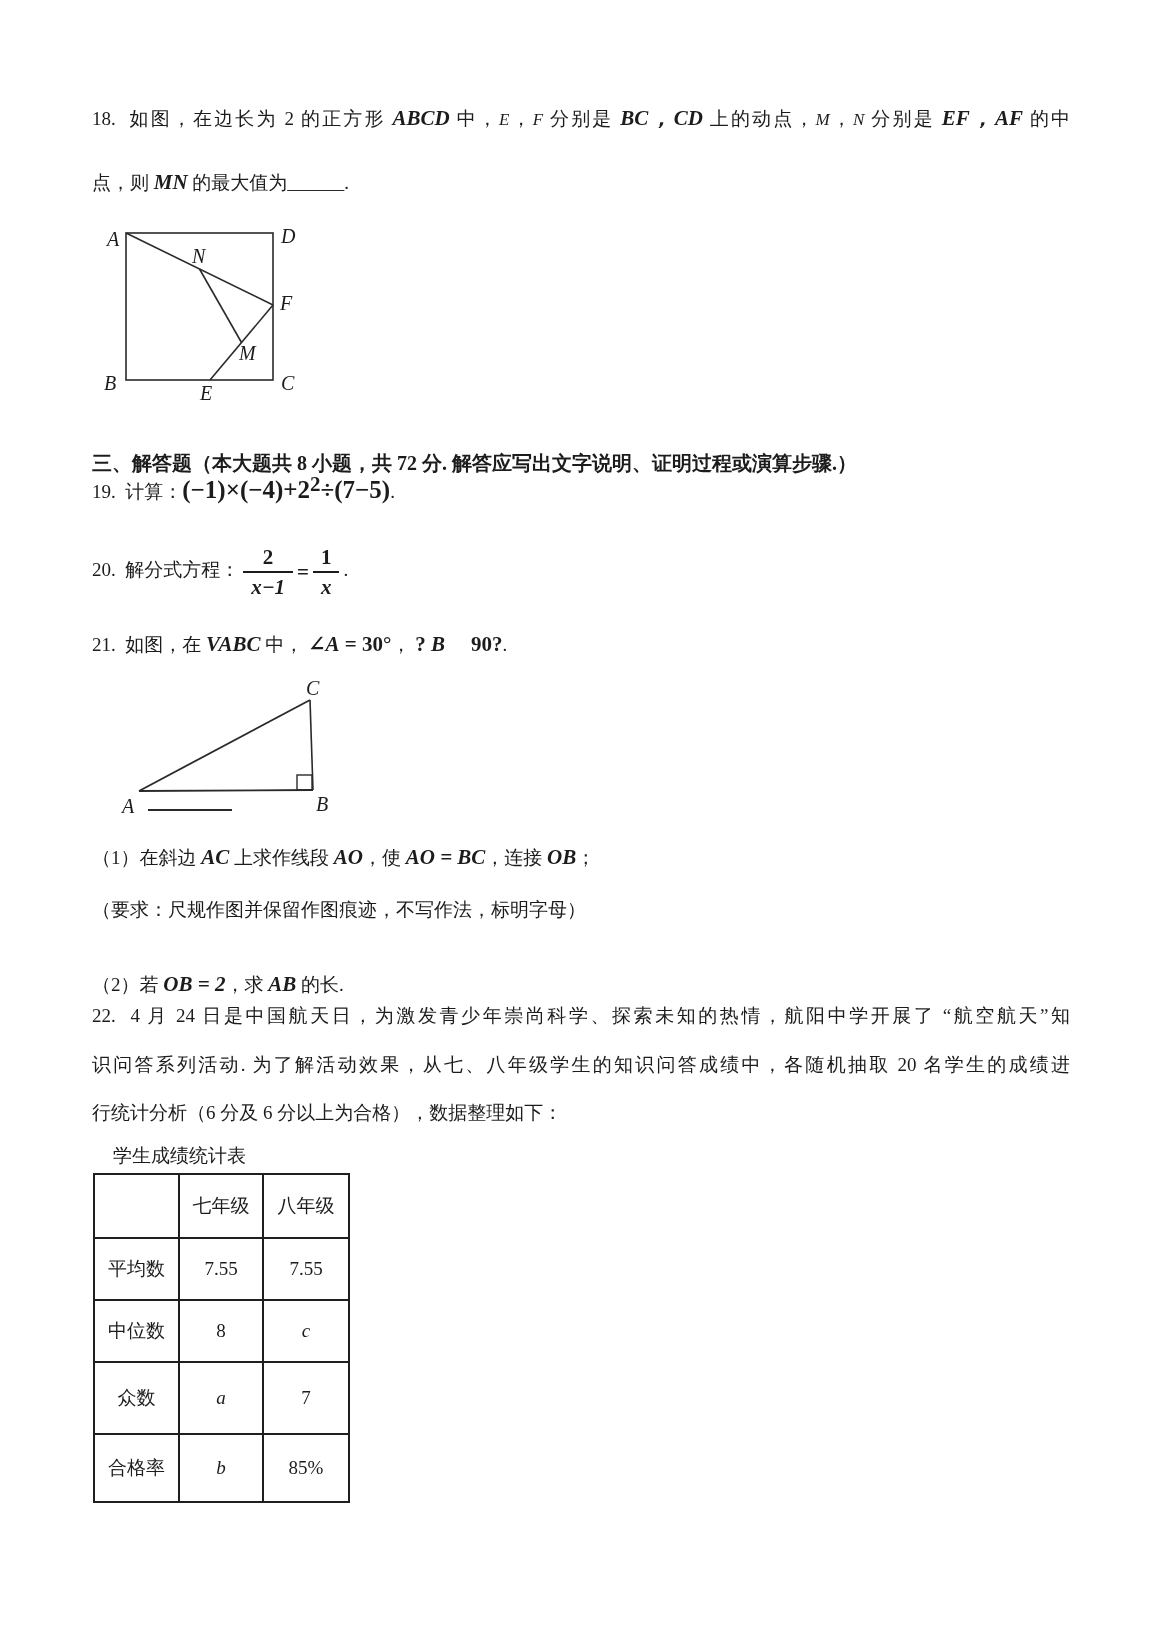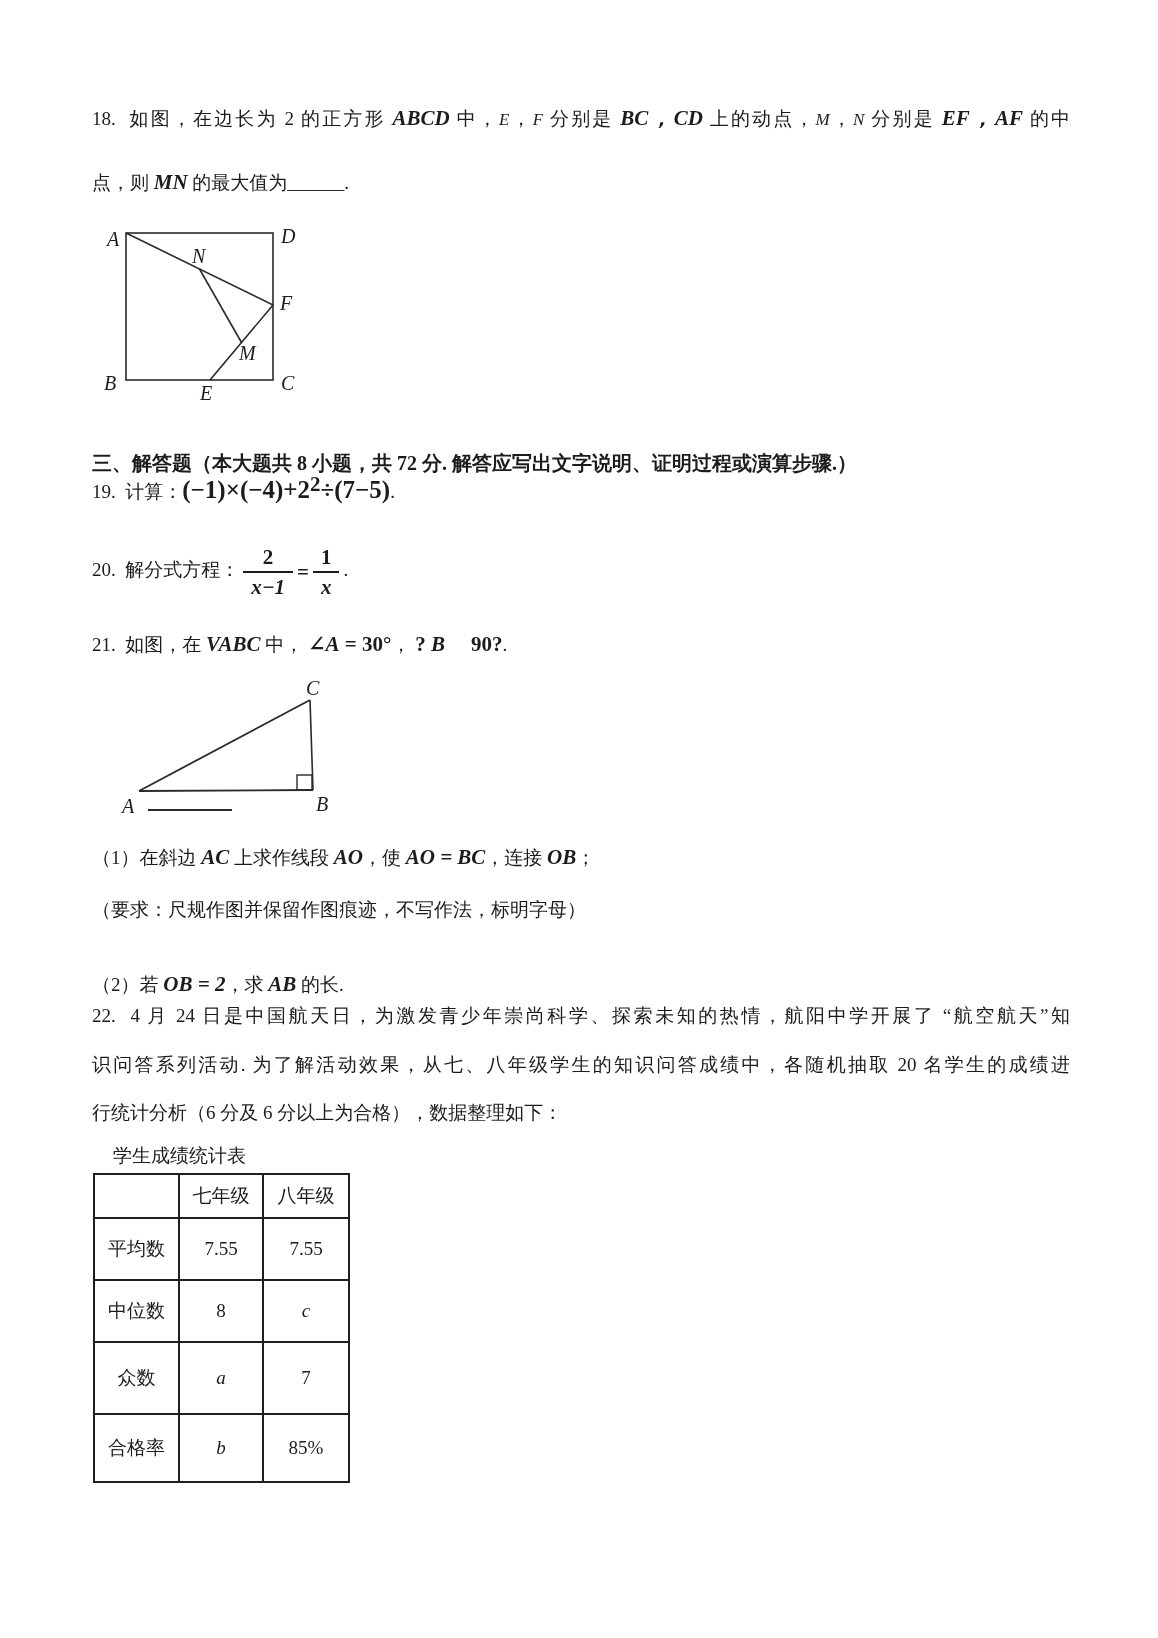--- a/index.html
+++ b/index.html
@@ -114,21 +114,21 @@
 
 <div class="abs line" style="left:113px;top:1135px;margin-top:8px;">学生成绩统计表</div>
 
 <table class="score abs" style="left:93px;top:1173px;">
   <colgroup>
       <col style="width:85px">
       <col style="width:84px">
       <col style="width:86px">
     </colgroup>
   <tbody>
-      <tr style="height:44px">
+      <tr style="height:64px">
     <td></td>
     <td>七年级</td>
     <td>八年级</td>
   </tr>
   <tr style="height:62px">
     <td>平均数</td>
     <td>7.55</td>
     <td>7.55</td>
   </tr>
   <tr style="height:62px">

